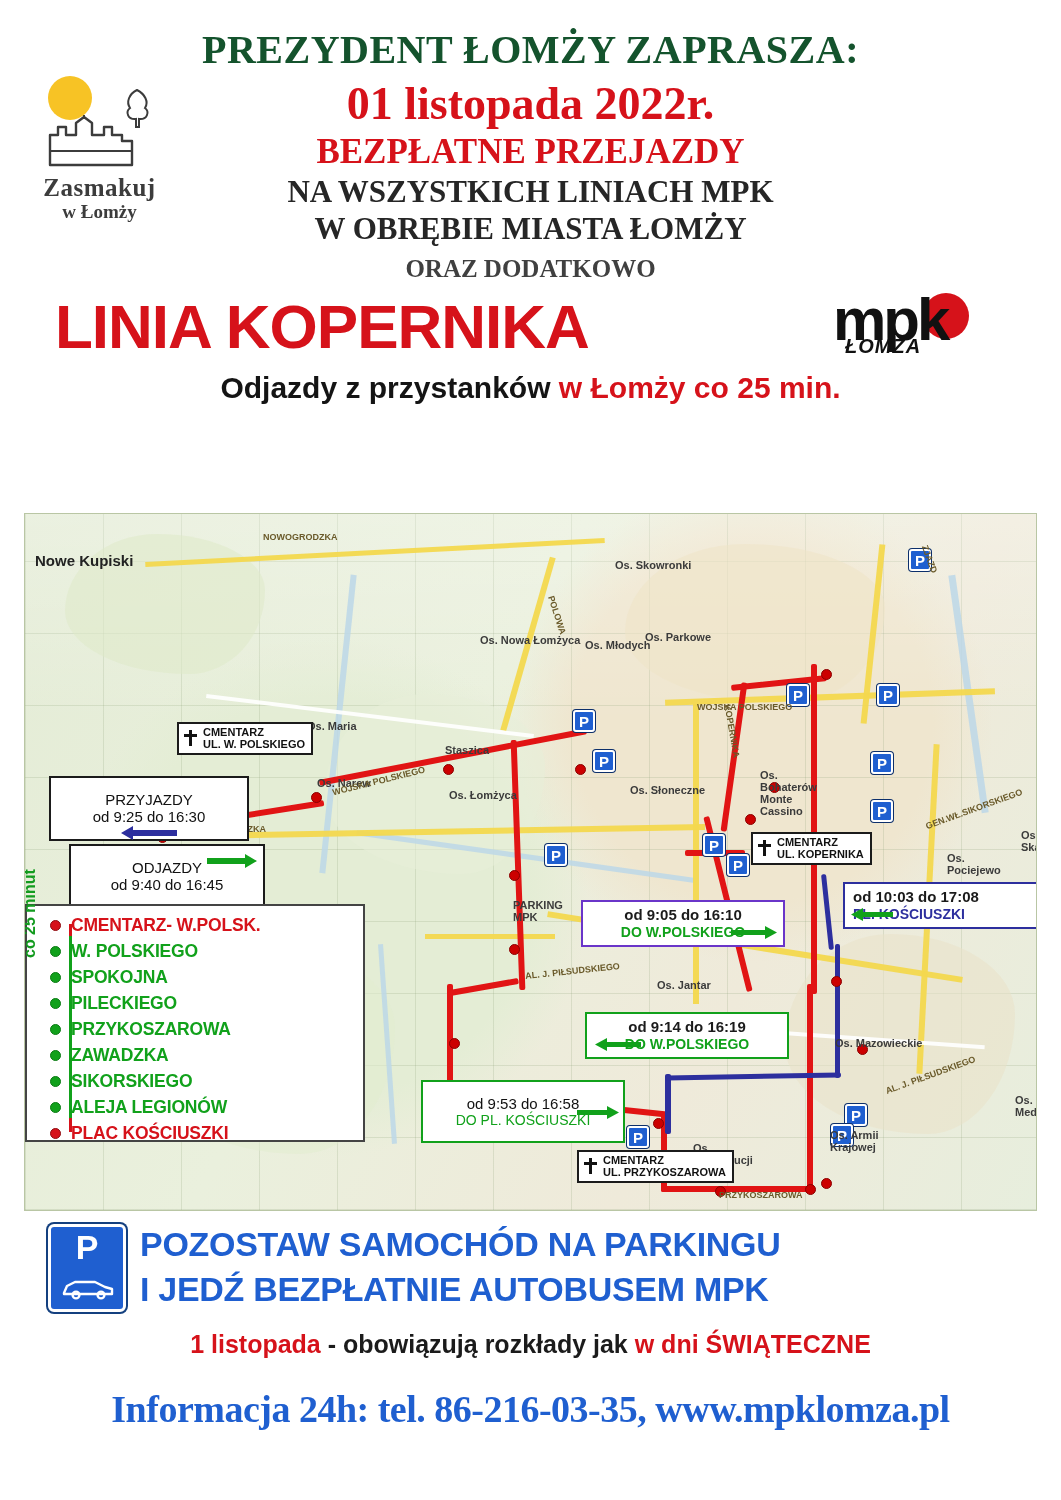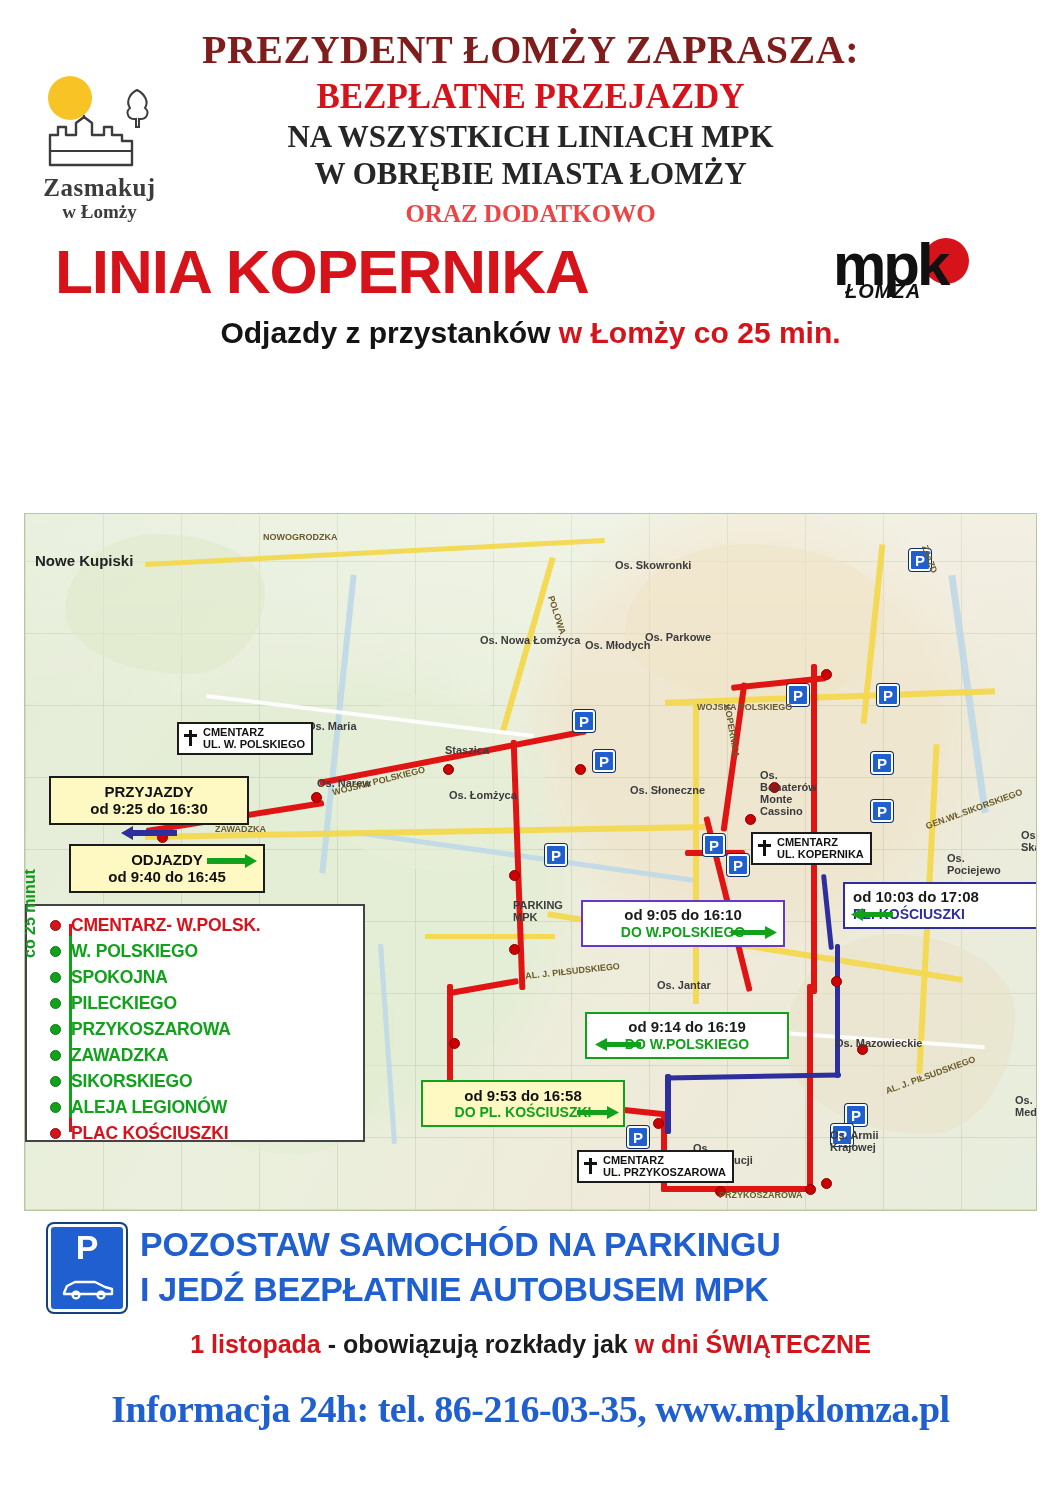--- a/index.html
+++ b/index.html
@@ -59,21 +59,21 @@
   .logo-text2 {
     font-family: "Liberation Serif", serif;
     font-size: 19px; font-weight: bold;
     color: #3c3c3c;
   }
 
   .title-1 {
     font-family: "Liberation Serif", serif;
     font-weight: bold;
     font-size: 40px;
-    color: #7f1d1d;
+    color: #14532d;
     letter-spacing: .5px;
     margin: 0 0 4px 0;
   }
   .title-2 {
     font-family: "Liberation Serif", serif;
     font-weight: bold;
     font-size: 46px;
     color: #d6121a;
     margin: 0 0 2px 0;
   }
@@ -88,21 +88,21 @@
     font-family: "Liberation Serif", serif;
     font-weight: bold;
     font-size: 31px;
     color: #262626;
     margin: 0 0 1px 0;
   }
   .title-6 {
     font-family: "Liberation Serif", serif;
     font-weight: bold;
     font-size: 25px;
-    color: #ef4444;
+    color: #404040;
     margin: 8px 0 2px 0;
   }
   .special-row {
     position: relative;
     height: 82px;
     margin-top: 4px;
   }
   .title-special {
     font-family: "Liberation Sans", sans-serif;
     font-weight: bold;
@@ -248,25 +248,25 @@
   .cem-box .cross {
     position: absolute;
     left: 5px; top: 50%;
     transform: translateY(-50%);
     width: 13px; height: 16px;
   }
 
   
   .ybox {
     position: absolute;
-    background: #fef9c3;
+    background: #ffffff;
     border: 2px solid #1b1b1b;
-    padding: 5px 8px;
-    font-family: "Liberation Sans", sans-serif;
-    font-weight: bold;
+    padding: 13px 8px;
+    font-family: "Liberation Sans", sans-serif;
+    font-weight: normal;
     font-size: 15px;
     color: #111;
     line-height: 1.15;
     white-space: nowrap;
   }
   .wbox {
     position: absolute;
     background: #ffffff;
     border: 2px solid #2d2f9e;
     padding: 4px 8px;
@@ -402,20 +402,21 @@
         <path d="M4 50 L4 20 L12 20 L12 12 L20 12 L20 20 L30 20 L30 8 L38 2 L46 8 L46 20 L58 20 L58 12 L66 12 L66 20 L76 20 L76 26 L86 26 L86 50 Z" fill="none" stroke="#3c3c3c" stroke-width="2.4" stroke-linejoin="round"></path>
         <path d="M4 36 L86 36" stroke="#3c3c3c" stroke-width="2"></path>
         <path d="M38 2 L38 -2" stroke="#3c3c3c" stroke-width="2"></path>
       </svg>
     </div>
     <div class="logo-text1">Zasmakuj</div>
     <div class="logo-text2">w Łomży</div>
   </div>
 
   <div class="title-1">PREZYDENT ŁOMŻY ZAPRASZA:</div>
+  <div class="title-2">01 listopada 2022r.</div>
   <div class="title-3">BEZPŁATNE PRZEJAZDY</div>
   <div class="title-4">NA WSZYSTKICH LINIACH MPK</div>
   <div class="title-5">W OBRĘBIE MIASTA ŁOMŻY</div>
   <div class="title-6">ORAZ DODATKOWO</div>
 
   <div class="special-row">
     <div class="title-special">LINIA KOPERNIKA</div>
     <div class="mpk-logo">
       <div class="mpk-dot"></div>
       <div class="mpk-word">mpk</div>

